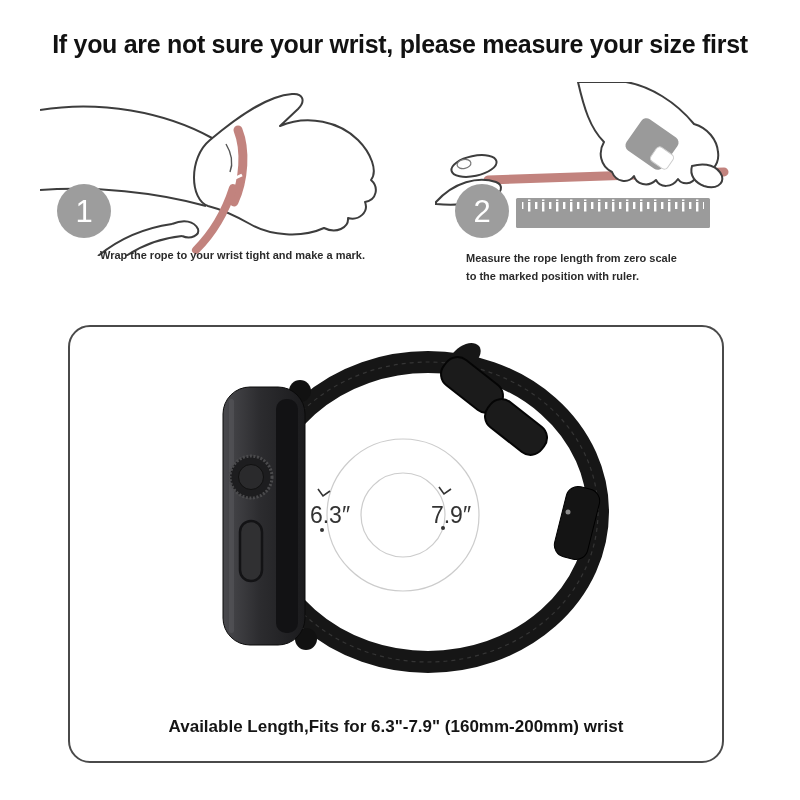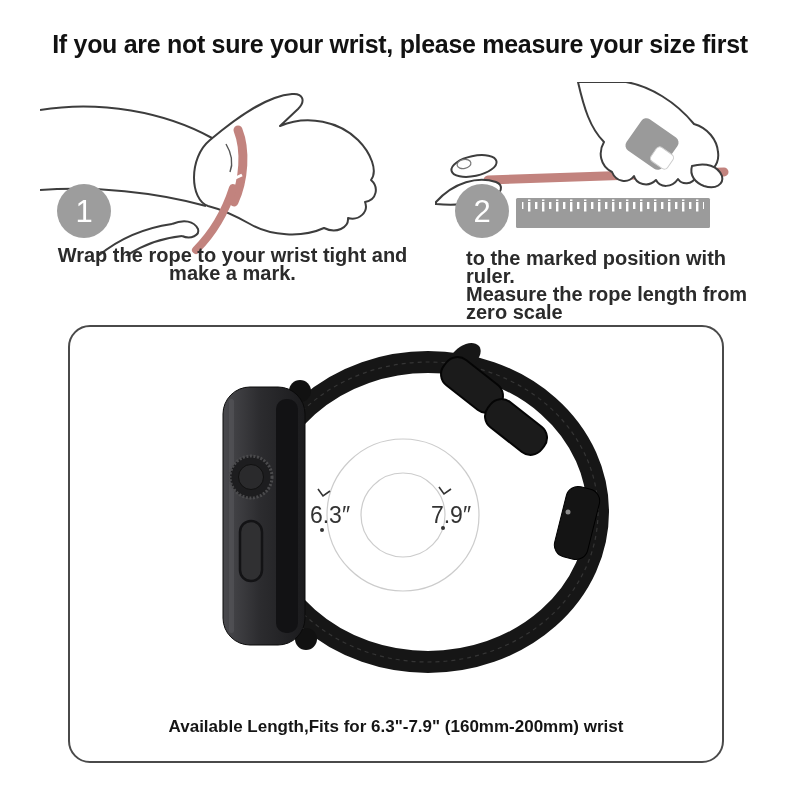--- a/index.html
+++ b/index.html
@@ -12,21 +12,21 @@
     left:0;right:0;top:30px;text-align:center;
     font-size:25px;font-weight:700;color:#121212;letter-spacing:-0.3px;
   }
   .badge{
     width:54px;height:54px;border-radius:50%;background:#9d9d9d;
     color:#ffffff;display:flex;align-items:center;justify-content:center;
     font-size:31px;font-weight:400;line-height:1;
   }
   .badge1{left:57px;top:184px;}
   .badge2{left:455px;top:184px;}
-  .caption{font-size:20px;font-weight:700;color:#2b2b2b;line-height:18px;}
+  .caption{font-size:11px;font-weight:700;color:#2b2b2b;line-height:18px;}
   .cap1{left:40px;top:246px;width:385px;text-align:center;}
   .cap2{left:466px;top:249px;width:300px;text-align:left;}
   .panel{
     left:68px;top:325px;width:656px;height:438px;
     border:2px solid #4a4a4a;border-radius:22px;box-sizing:border-box;
   }
   .panel svg{position:absolute;left:0;top:0;}
   .footer-note{
     left:0;right:0;bottom:24px;text-align:center;
     font-size:17px;font-weight:700;color:#151515;
@@ -103,22 +103,22 @@
       <path d="M262,84 C276,80 288,84 292,94 C294,102 286,108 274,104 C266,101 259,94 262,84 Z" fill="#ffffff" stroke="#3d3d3d" stroke-width="2"></path>
     </g>
   </svg>
 </div>
 
 <div class="abs badge badge1">1</div>
 <div class="abs badge badge2">2</div>
 
 <div class="abs caption cap1">Wrap the rope to your wrist tight and make a mark.</div>
 <div class="abs caption cap2">
+  <div>Measure the rope length from zero scale</div>
   <div>to the marked position with ruler.</div>
-  <div>Measure the rope length from zero scale</div>
 </div>
 
 <div class="abs panel">
   <svg width="652" height="426" viewBox="0 0 652 426">
     <defs>
       <linearGradient id="wg" x1="0" y1="0" x2="1" y2="0">
         <stop offset="0" stop-color="#4a4a4e"></stop>
         <stop offset="0.45" stop-color="#2c2c2f"></stop>
         <stop offset="1" stop-color="#1b1b1d"></stop>
       </linearGradient>

